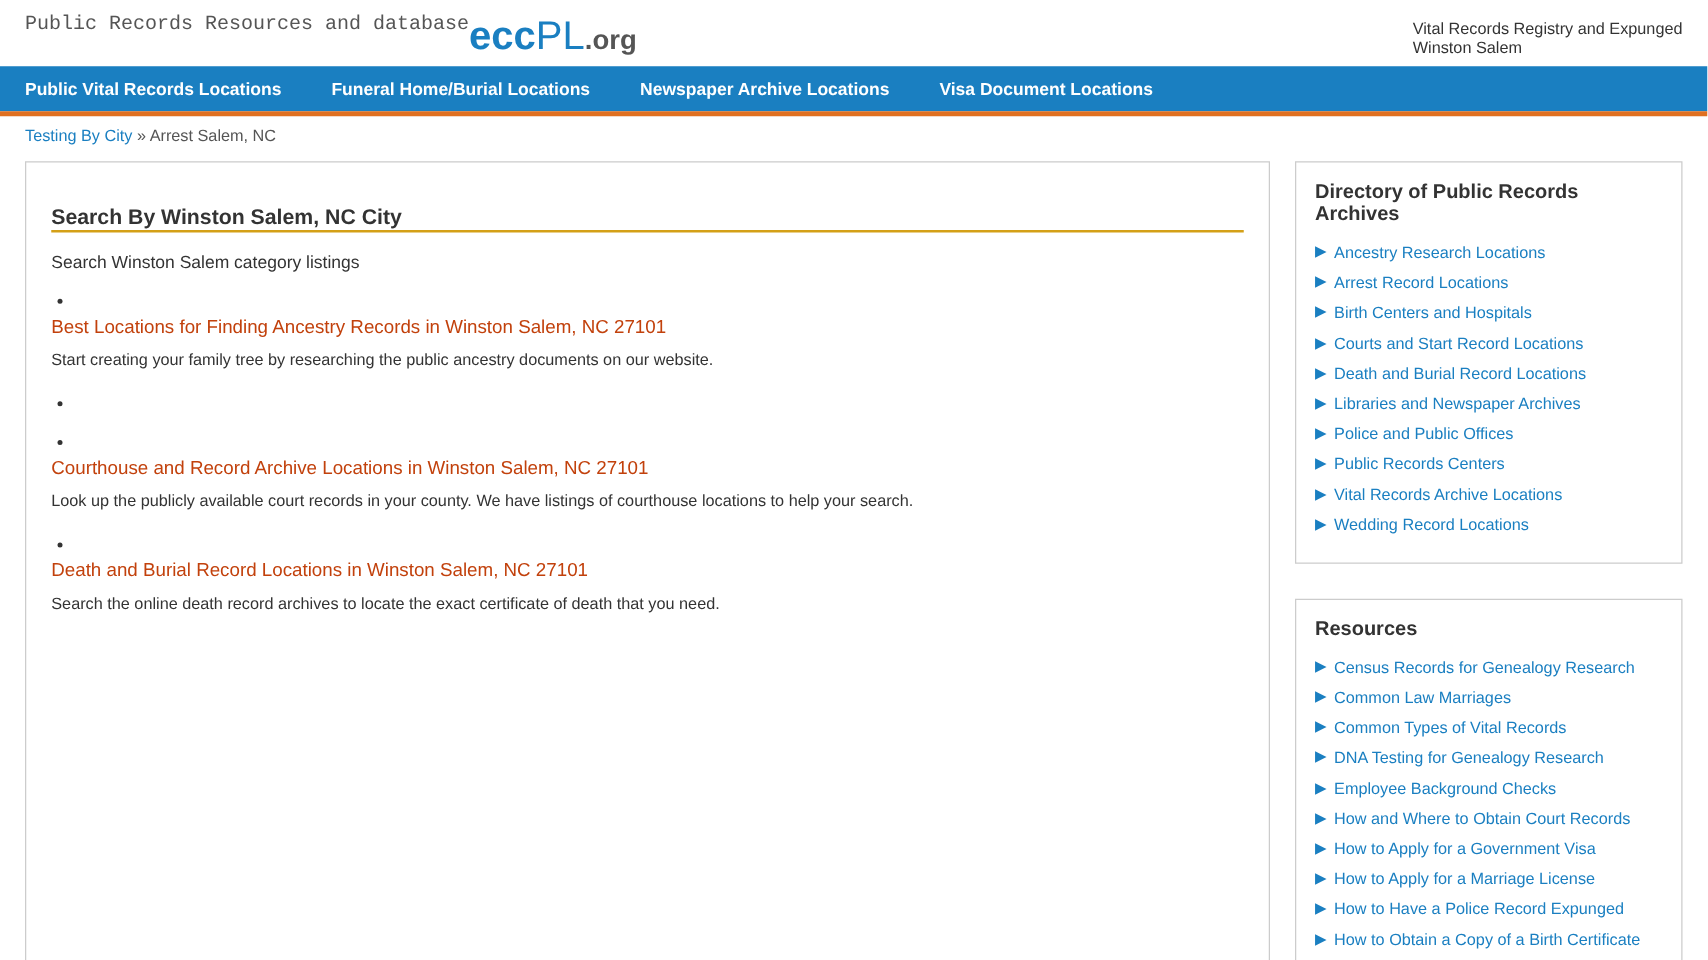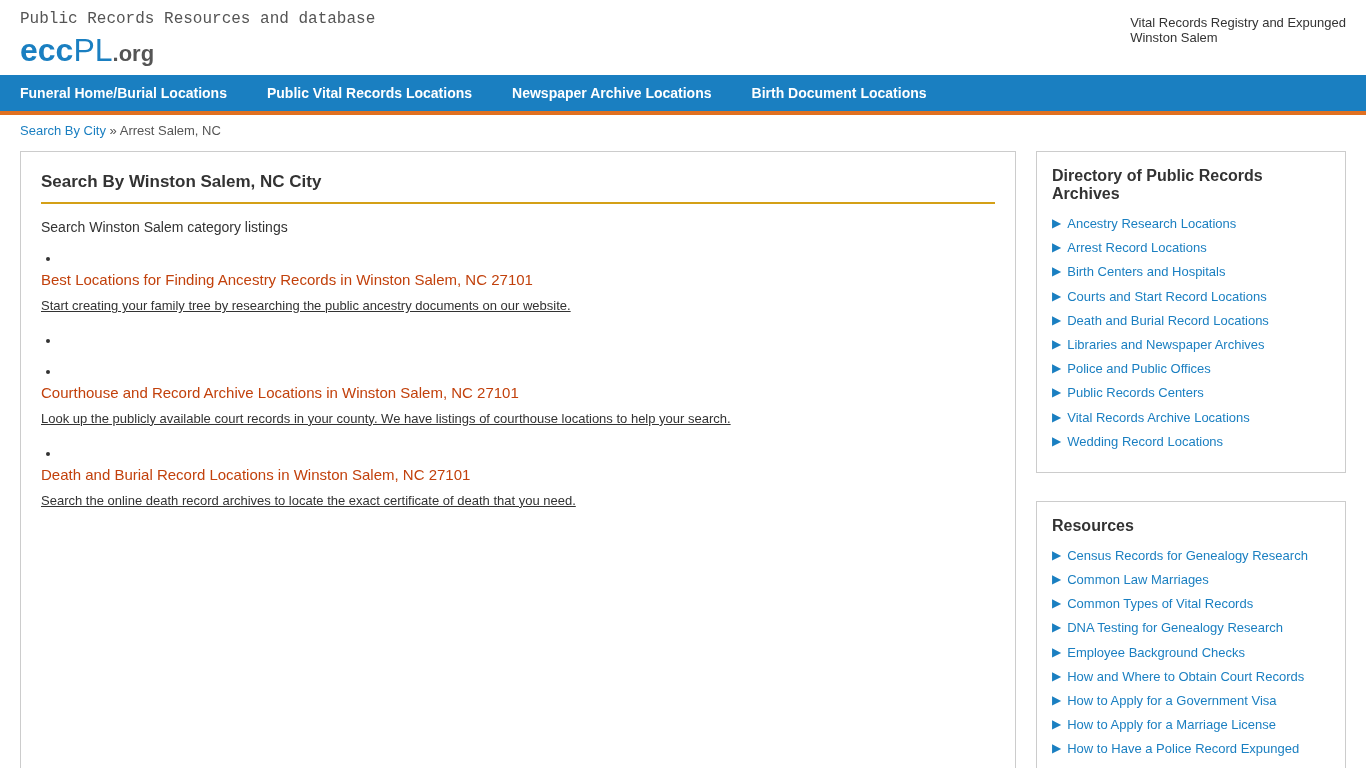--- a/index.html
+++ b/index.html
@@ -5,21 +5,21 @@
     * { margin: 0; padding: 0; box-sizing: border-box; }
     body { font-family: Arial, sans-serif; font-size: 14px; color: #333; background: #fff; }
 
     
     #header {
       padding: 10px 20px 0 20px;
       display: flex;
       align-items: flex-start;
       justify-content: space-between;
     }
-    #logo-area { display: flex; flex-direction: column; }
+    #logo-area { display: flex; flex-direction: row; }
     #site-tagline {
       font-family: 'Courier New', monospace;
       font-size: 16px;
       color: #555;
       margin-bottom: 4px;
     }
     #logo-text {
       font-size: 32px;
       font-weight: bold;
     }
@@ -71,44 +71,43 @@
     #content {
       flex: 1;
       border: 1px solid #ccc;
       padding: 20px;
       min-height: 600px;
     }
     #content-title {
       font-size: 17px;
       font-weight: bold;
       color: #333;
-      padding-bottom: 10px;
       border-bottom: 2px solid #d4a017;
       margin-bottom: 15px;
+      margin-top: 14px;
     }
     #content-subtitle {
       font-size: 14px;
       color: #333;
       margin-bottom: 15px;
     }
 
     .content-section { margin-bottom: 15px; }
     .section-link {
       font-size: 15px;
       color: #c2410c;
       text-decoration: none;
       font-weight: normal;
     }
     .section-desc {
       font-size: 13px;
       color: #333;
       margin-top: 8px;
       line-height: 1.6;
       text-align: justify;
-      text-decoration: underline;
     }
     .bullet-dot {
       display: list-item;
       list-style-type: disc;
       margin-left: 20px;
       color: #333;
       font-size: 14px;
       margin-bottom: 5px;
       margin-top: 15px;
     }
@@ -158,29 +157,29 @@
       <span id="logo-ecc">ecc</span><span id="logo-pl">PL</span><span id="logo-org">.org</span>
     </div>
   </div>
   <div id="header-right">
     <div id="header-registry">Vital Records Registry and Expunged</div>
     <div id="header-city">Winston Salem</div>
   </div>
 </div>
 
 <nav id="nav">
-<a href="#">Funeral Home/Burial Locations</a>
-    <a href="#">Public Vital Records Locations</a>
+<a href="#">Public Vital Records Locations</a>
+    <a href="#">Funeral Home/Burial Locations</a>
     <a href="#">Newspaper Archive Locations</a>
-    <a href="#">Birth Document Locations</a>
+    <a href="#">Visa Document Locations</a>
   </nav>
 <div id="nav-border"></div>
 
 <div id="breadcrumb">
-  <a href="#">Search By City</a><span> » </span><span>Arrest Salem, NC</span>
+  <a href="#">Testing By City</a><span> » </span><span>Arrest Salem, NC</span>
 </div>
 
 <div id="main">
 
   <div id="content">
     <div id="content-title">Search By Winston Salem, NC City</div>
     <div id="content-subtitle">Search Winston Salem category listings</div>
 
     <div id="content-sections">
     <div class="bullet-dot"></div>

